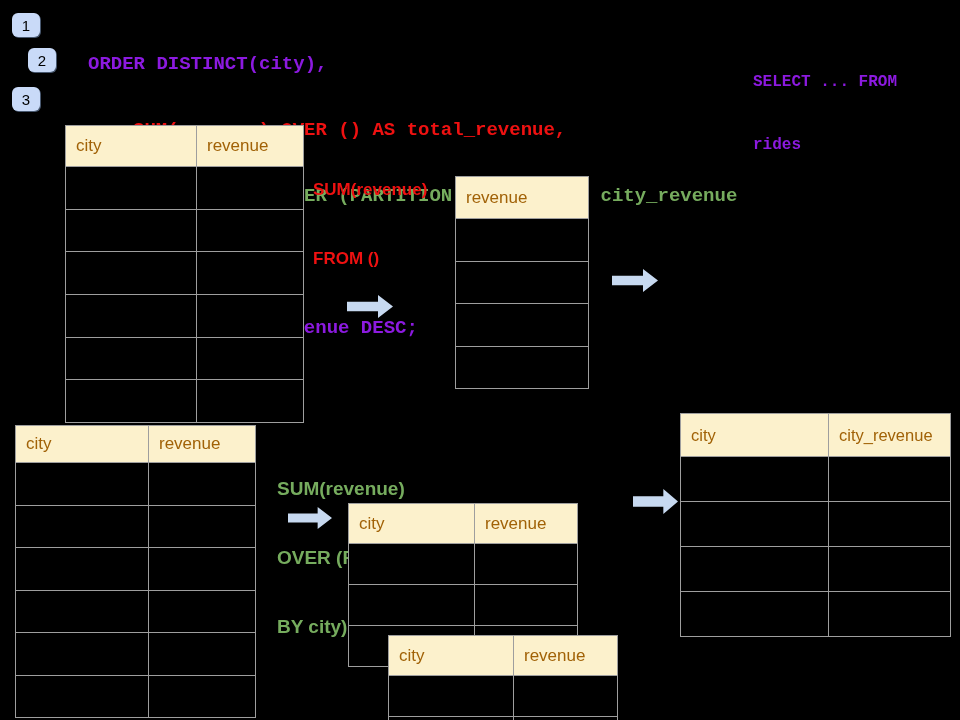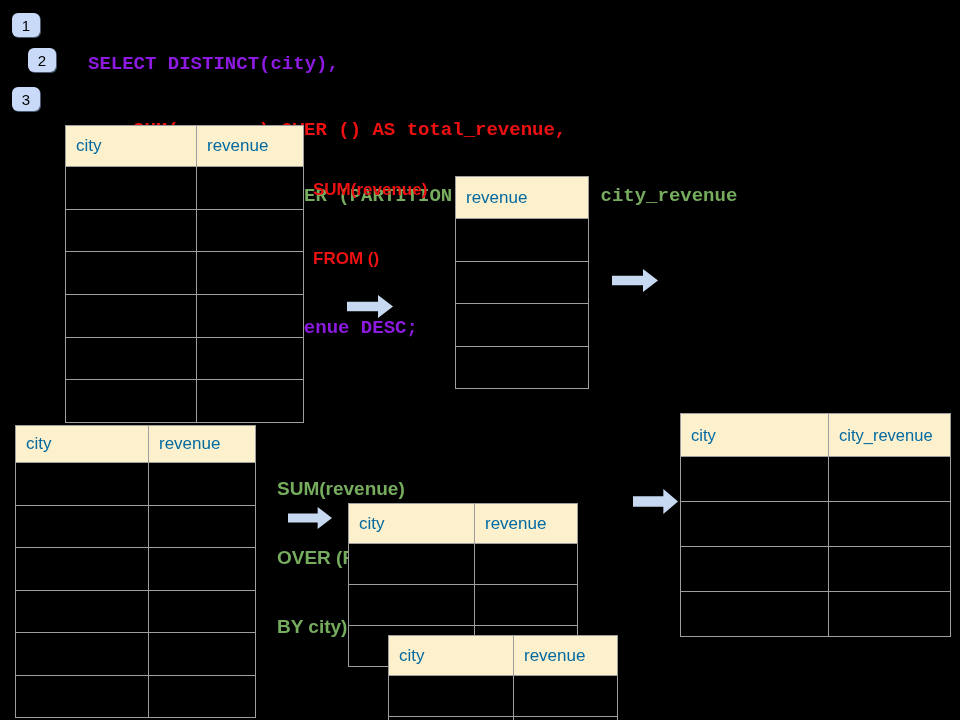--- a/index.html
+++ b/index.html
@@ -25,21 +25,21 @@
   .corner{position:absolute;left:753px;top:30px;font-family:"Liberation Mono",monospace;
           font-weight:bold;font-size:16px;line-height:21px;color:#8C1AE0;white-space:pre;}
 
   
   .lbl{position:absolute;font-family:Liberation Sans, sans-serif;font-weight:bold;white-space:pre;}
   .red-lbl{left:313px;top:132px;font-size:17px;line-height:23px;color:#EE1111;}
   .green-lbl{left:277px;top:431px;font-size:19px;line-height:23px;color:#76AC5E;}
 
   
   .tbl{position:absolute;border-collapse:collapse;table-layout:fixed;background:#000;}
-  .tbl th{background:#FCF1CC;color:#0369a1;font-family:"Liberation Sans",sans-serif;
+  .tbl th{background:#FCF1CC;color:#a16207;font-family:"Liberation Sans",sans-serif;
           font-weight:400;font-size:17px;text-align:left;padding:0 0 0 10px;
           border:1px solid #9e9e9e;}
   .tbl td{border:1px solid #9e9e9e;padding:0;}
 
   .t-source-top{left:65px;top:125px;width:239px}
   .t-source-top th{height:40px}
   .t-source-top td{height:41.7px}
   .t-source-top th:first-child{width:120px}
 
   .t-total{left:455px;top:176px;width:134px}
@@ -77,27 +77,31 @@
 </head>
 <body>
 
 <div class="canvas">
 
   <div class="badge b1">1</div>
   <div class="badge b2">2</div>
   <div class="badge b3">3</div>
 
   <div class="sql">
-    <div class="sql-line" style="color: rgb(140, 26, 224);">SELECT DISTINCT(city),</div>
+    <div class="sql-line" style="color: rgb(140, 26, 224);">ORDER DISTINCT(city),</div>
     <div class="sql-line ind2" style="color: rgb(238, 17, 17);">SUM(revenue) OVER () AS total_revenue,</div>
     <div class="sql-line ind2" style="color: rgb(118, 172, 94);">SUM(revenue) OVER (PARTITION BY city) as city_revenue</div>
     <div class="sql-line ind1" style="color: rgb(140, 26, 224);">FROM rides</div>
     <div class="sql-line ind1" style="color: rgb(140, 26, 224);">ORDER by city_revenue DESC;</div>
   </div>
 
+  <div class="corner">
+    <div>SELECT ... FROM</div>
+    <div>rides</div>
+  </div>
 
   <div class="lbl red-lbl">
     <div>SUM(revenue)</div>
     <div>FROM ()</div>
   </div>
 
   <div class="lbl green-lbl">
     <div>SUM(revenue)</div>
     <div>OVER (PARTITION</div>
     <div>BY city)</div>

